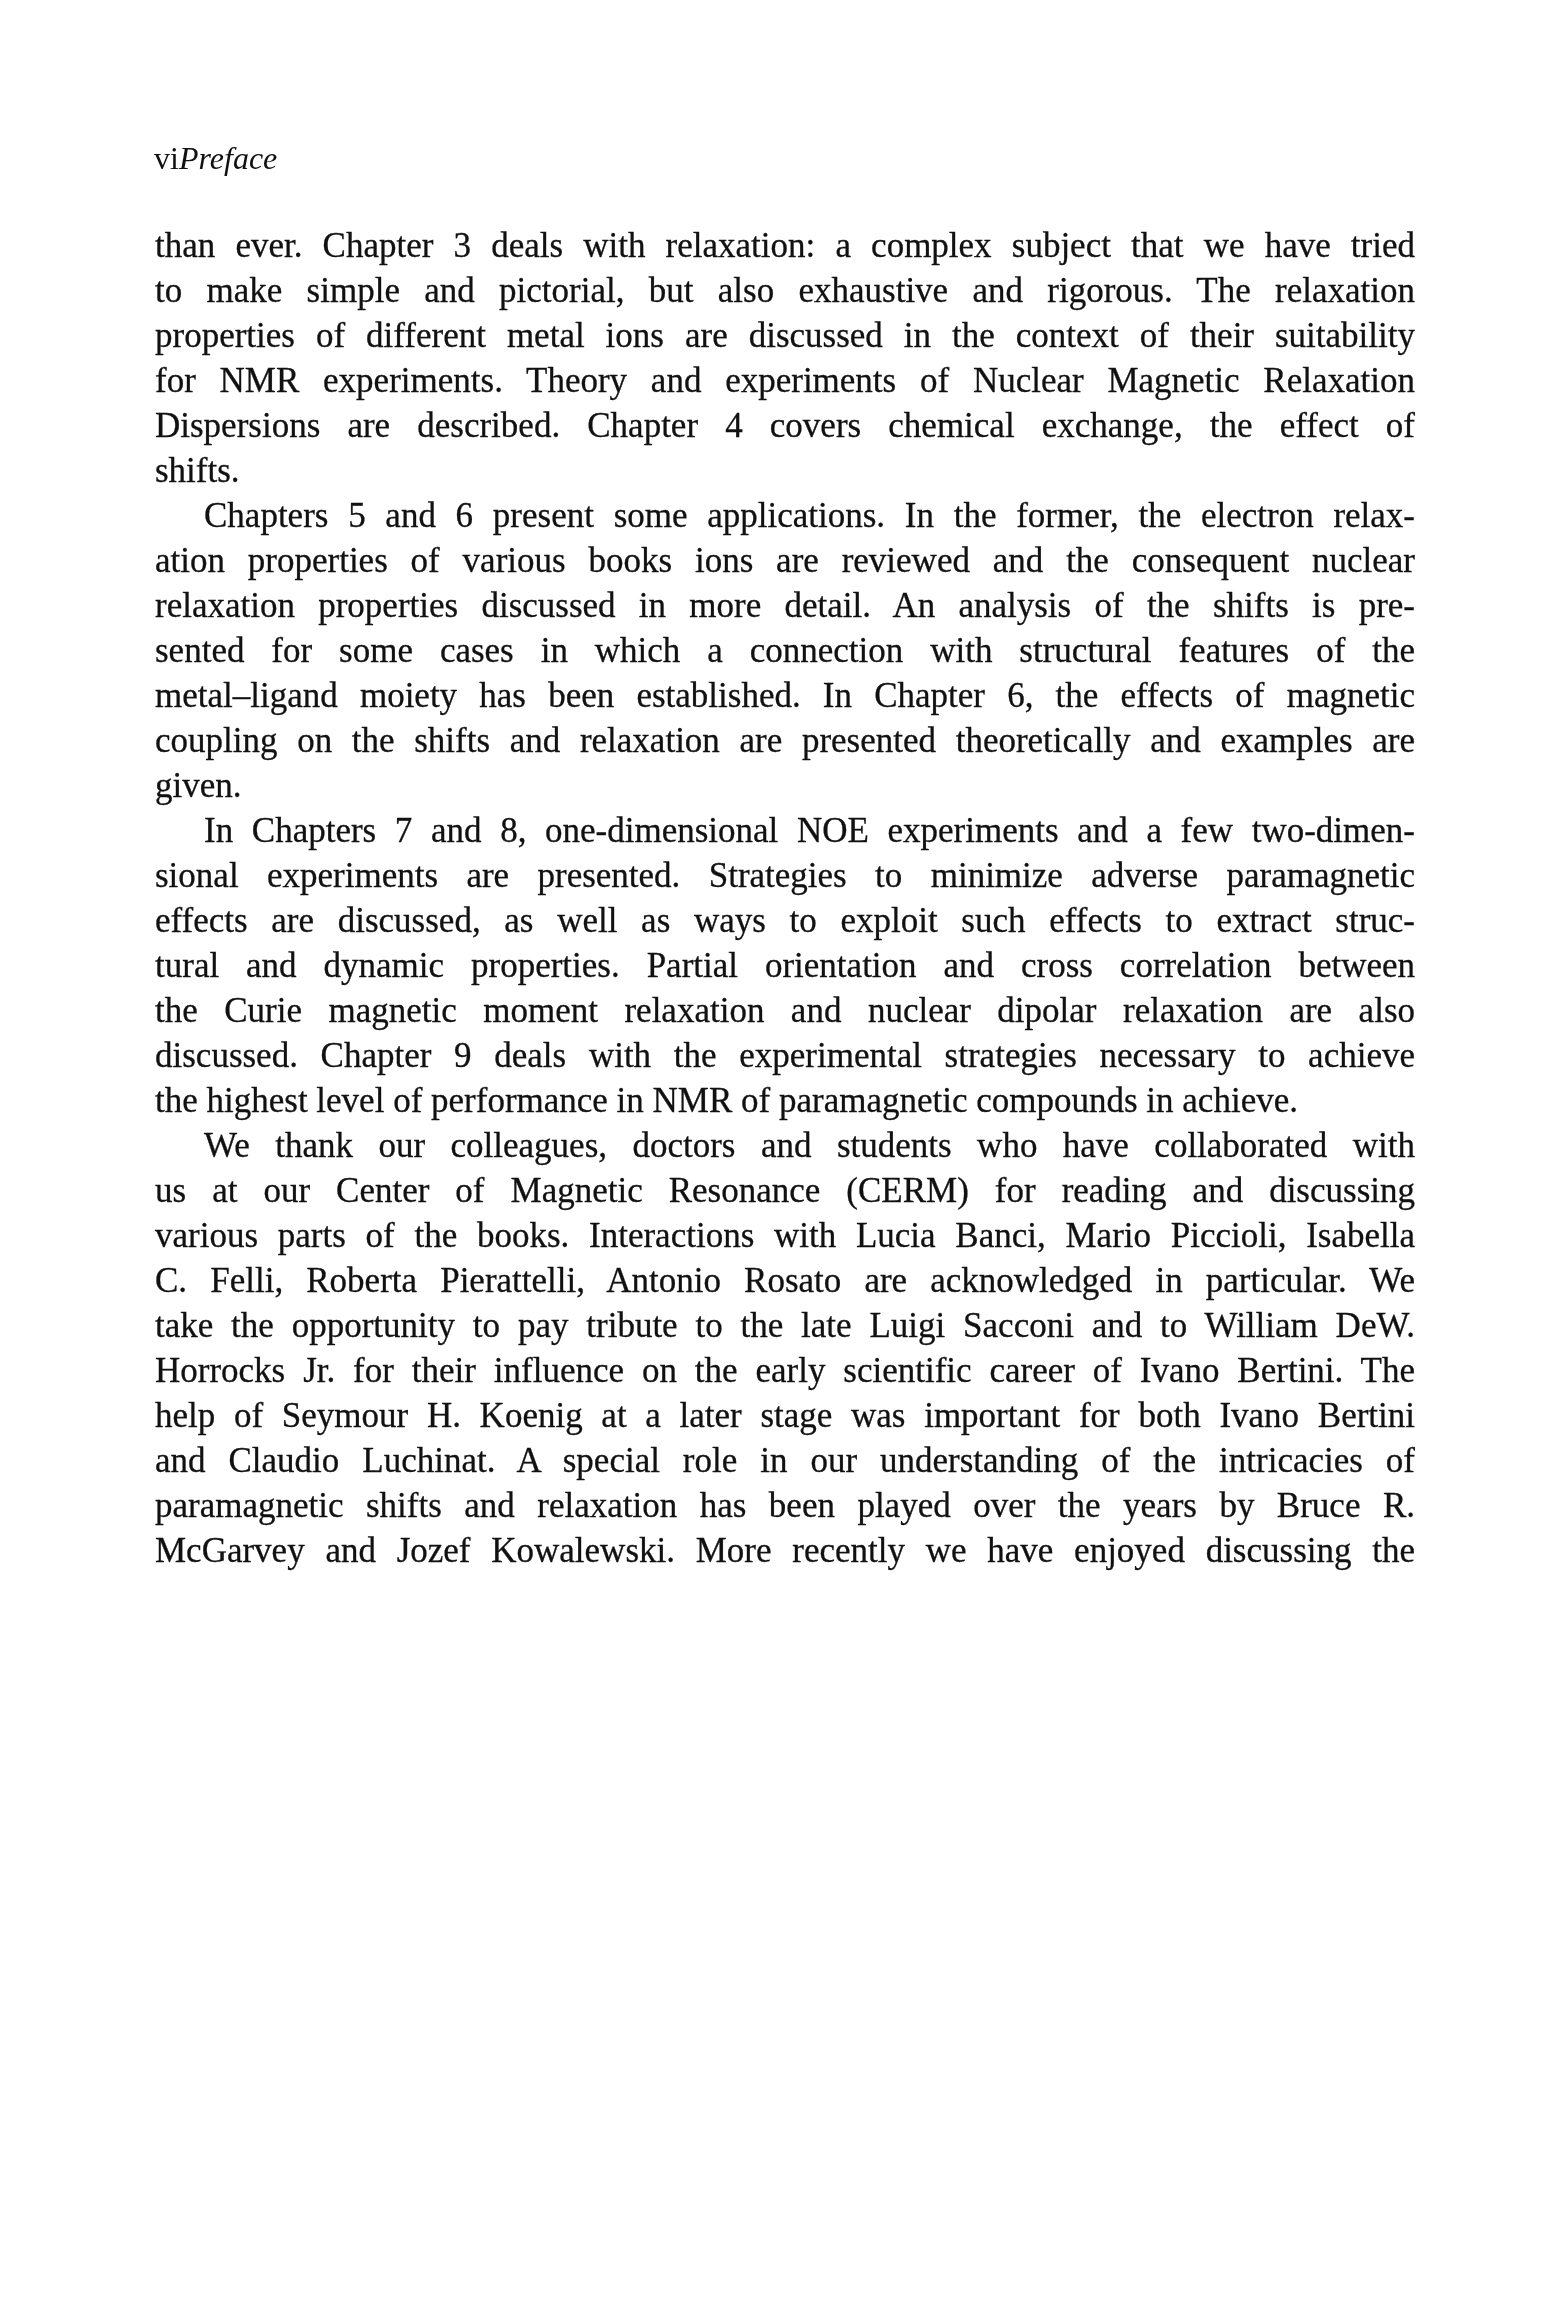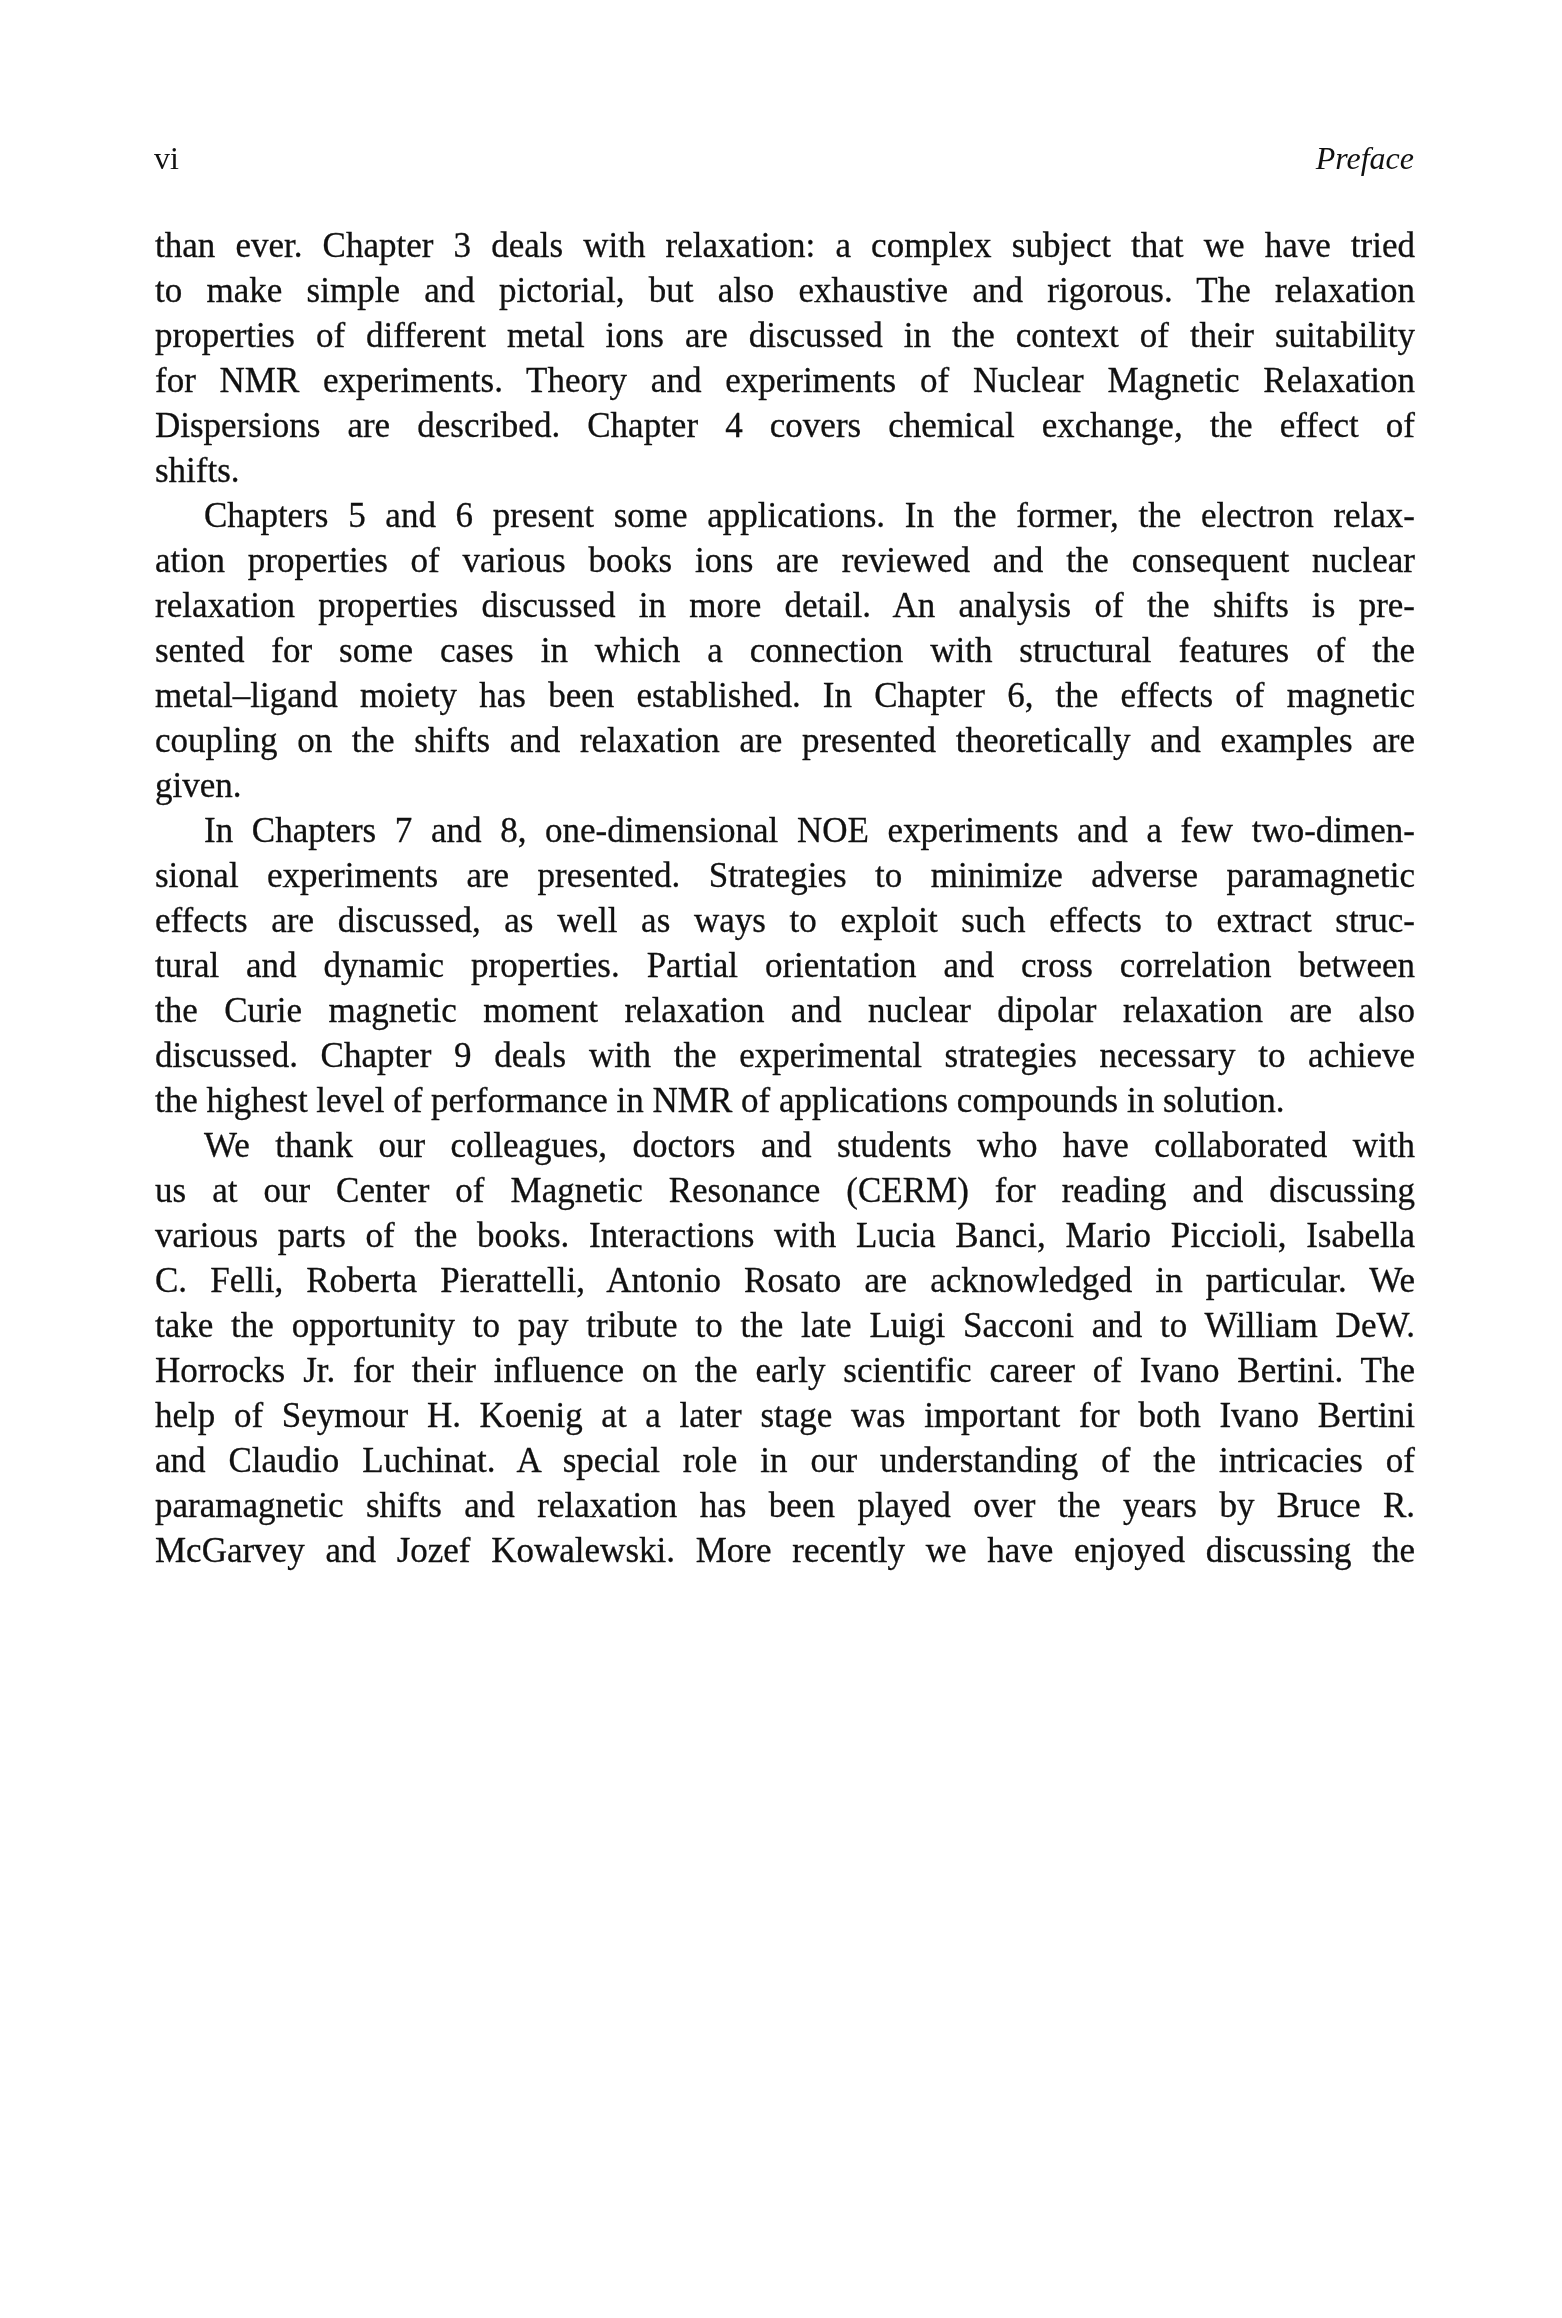--- a/index.html
+++ b/index.html
@@ -28,21 +28,21 @@
   .folio {
     position: absolute;
     left: 0;
     top: 0;
   }
   .head-title {
     position: absolute;
     left: 0;
     right: 0;
     top: 0;
-    text-align: right;
+    text-align: left;
     font-style: italic;
     padding-left: 25px;
   }
   .body-text {
     position: absolute;
     top: 223px;
     left: 155px;
     width: 1260px;
     font-size: 35px;
     line-height: 45px;
@@ -90,21 +90,21 @@
       <span class="line">coupling on the shifts and relaxation are presented theoretically and examples are</span>
       <span class="line last">given.</span>
     </div>
     <div class="paragraph">
       <span class="line indent">In Chapters 7 and 8, one-dimensional NOE experiments and a few two-dimen-</span>
       <span class="line">sional experiments are presented. Strategies to minimize adverse paramagnetic</span>
       <span class="line">effects are discussed, as well as ways to exploit such effects to extract struc-</span>
       <span class="line">tural and dynamic properties. Partial orientation and cross correlation between</span>
       <span class="line">the Curie magnetic moment relaxation and nuclear dipolar relaxation are also</span>
       <span class="line">discussed. Chapter 9 deals with the experimental strategies necessary to achieve</span>
-      <span class="line last">the highest level of performance in NMR of applications compounds in solution.</span>
+      <span class="line last">the highest level of performance in NMR of paramagnetic compounds in achieve.</span>
     </div>
     <div class="paragraph">
       <span class="line indent">We thank our colleagues, doctors and students who have collaborated with</span>
       <span class="line">us at our Center of Magnetic Resonance (CERM) for reading and discussing</span>
       <span class="line">various parts of the books. Interactions with Lucia Banci, Mario Piccioli, Isabella</span>
       <span class="line">C. Felli, Roberta Pierattelli, Antonio Rosato are acknowledged in particular. We</span>
       <span class="line">take the opportunity to pay tribute to the late Luigi Sacconi and to William DeW.</span>
       <span class="line">Horrocks Jr. for their influence on the early scientific career of Ivano Bertini. The</span>
       <span class="line">help of Seymour H. Koenig at a later stage was important for both Ivano Bertini</span>
       <span class="line">and Claudio Luchinat. A special role in our understanding of the intricacies of</span>

